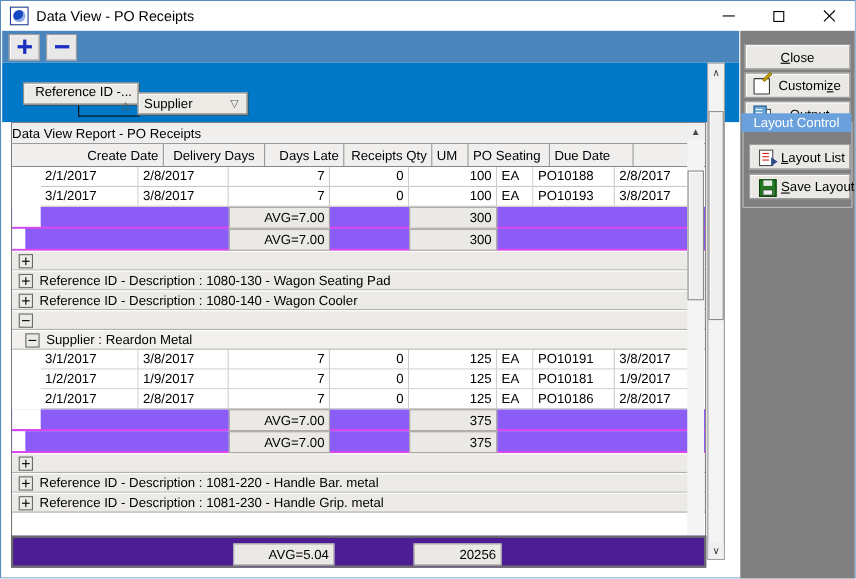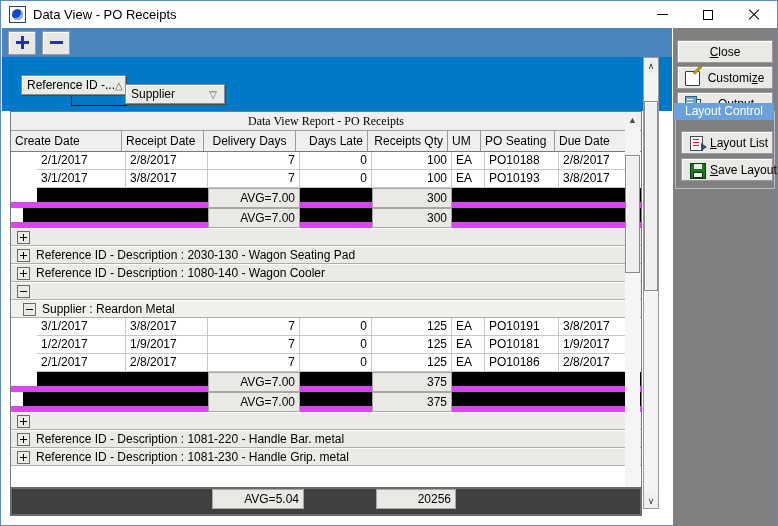--- a/index.html
+++ b/index.html
@@ -47,47 +47,47 @@
 
   
   .grouppanel{position:absolute;left:1px;top:56px;width:670px;height:54px;
     background:#0078c8;}
   .gp-inner{position:absolute;left:9px;top:5px;right:26px;bottom:0;}
   .gbox{position:absolute;background:#eceae4;border:1px solid #8a8a8a;
     box-shadow:inset 1px 1px 0 #ffffff, 1px 1px 0 #4a4a4a;
     height:20px;display:flex;align-items:center;box-sizing:border-box;}
   .gbox .lbl{padding-left:5px;font-size:12px;color:#000;white-space:nowrap;}
   .gbox .arr{margin-left:auto;margin-right:7px;font-size:10px;color:#5a5a5a;}
-  #gbox1{left:10px;top:13px;width:105px;}
+  #gbox1{left:10px;top:13px;width:105px;flex-direction:column;}
   #gbox2{left:114px;top:22px;width:100px;}
   .gconn{position:absolute;left:60px;top:33px;width:55px;height:10px;
     border-left:1px solid #0a0a0a;border-bottom:1px solid #0a0a0a;}
 
   
   .gridwrap{position:absolute;left:9px;top:110px;width:632px;height:398px;
     border:1px solid #7a7a7a;background:#ffffff;overflow:hidden;box-sizing:border-box;}
-  .reporthdr{height:19px;line-height:19px;text-align:center;font-size:12px;
-    background:#f0efed;border-bottom:1px solid #9a9a9a;box-sizing:border-box;font-family:Liberation Serif, serif;}
+  .reporthdr{height:19px;line-height:19px;text-align:left;font-size:12px;
+    background:#f0efed;border-bottom:1px solid #9a9a9a;box-sizing:border-box;}
   .colhdr{display:flex;height:21px;background:#f0efed;
     border-bottom:1px solid #7a7a7a;box-sizing:border-box;}
   .colhdr .ch{border-right:1px solid #9a9a9a;box-sizing:border-box;
     height:20px;line-height:20px;font-size:12px;padding:0 4px;overflow:hidden;
     white-space:nowrap;}
   .ch.r{text-align:right;}
   .body{position:relative;background:#ffffff;}
 
   .row{display:flex;height:18px;box-sizing:border-box;}
   .cell{border-right:1px solid #c8c8c8;border-bottom:1px solid #c8c8c8;
     box-sizing:border-box;height:18px;line-height:17px;font-size:12px;
     padding:0 4px;overflow:hidden;white-space:nowrap;background:#ffffff;}
   .cell.r{text-align:right;}
   .indent{flex:none;background:#ffffff;border-bottom:1px solid #ffffff;}
 
-  .sumrow{display:flex;height:20px;box-sizing:border-box;background:#000000;
-    border-bottom:6px solid #d946ef;}
+  .sumrow{display:flex;height:20px;box-sizing:border-box;background:#8b5cf6;
+    border-bottom:2px solid #d946ef;}
   .sumrow .s{box-sizing:border-box;height:20px;line-height:18px;font-size:12px;
     padding:0 4px;white-space:nowrap;overflow:hidden;}
   .sumrow .s.box{background:#ebe9e5;border:1px solid #a8a6a2;text-align:right;}
   .sumrow .s.blank{background:transparent;}
 
   .grouprow{display:flex;align-items:center;height:18px;background:#eceae6;
     border-bottom:1px solid #b0aeaa;border-top:1px solid #ffffff;box-sizing:border-box;}
   .exp{width:13px;height:13px;background:#eceae6;border:1px solid #6a6a6a;
     box-sizing:border-box;position:relative;flex:none;margin-left:6px;margin-right:6px;}
   .exp:before{content:"";position:absolute;left:2px;top:5px;width:7px;height:1px;background:#000;}
@@ -111,22 +111,22 @@
   .os-up,.os-dn{position:absolute;left:0;width:14px;height:15px;
     background:#efefef;display:flex;align-items:center;justify-content:center;
     color:#3a3a3a;font-size:9px;}
   .os-up{top:0;} .os-dn{bottom:0;}
   .os-thumb{position:absolute;left:0;top:43px;width:14px;height:190px;
     background:#efefef;border:1px solid #8a8a8a;box-sizing:border-box;
     box-shadow:inset 1px 1px 0 #ffffff;}
 
   
   .grandtotal{position:absolute;left:9px;top:486px;width:632px;height:29px;
-    background:#404040;border:2px solid #6a6a6a;box-sizing:border-box;
-    display:flex;align-items:flex-start;}
+    background:#4c1d95;border:2px solid #6a6a6a;box-sizing:border-box;
+    display:flex;align-items:flex-end;}
   .gt-cell{height:20px;line-height:18px;font-size:12px;box-sizing:border-box;
     padding:0 4px;white-space:nowrap;}
   .gt-cell.box{background:#ebe9e5;border:1px solid #a8a6a2;text-align:right;}
 
   
   .sidebar{position:absolute;left:672px;top:27px;width:104px;height:498px;
     background:#808080;}
   .sbtn{position:absolute;left:4px;width:96px;height:23px;background:#ebe9e5;
     border:1px solid #9a9a9a;box-shadow:inset 1px 1px 0 #ffffff;
     box-sizing:border-box;display:flex;align-items:center;font-size:12px;color:#000;}
@@ -209,22 +209,21 @@
       <div class="gbox" id="gbox2">
         <span class="lbl">Supplier</span>
         <span class="arr">▽</span>
       </div>
     </div>
   </div>
 
   <div class="gridwrap">
     <div class="reporthdr">Data View Report - PO Receipts</div>
     <div class="colhdr" id="col-header">
-        <div class="ch" style="width: 111px; flex: 0 0 auto;">Create Date</div>
-        <div class="ch" style="width: 82px; flex: 0 0 auto;">Receipt Date</div>
+        <div class="ch" style="width: 138px; flex: 0 0 auto; text-align: right;">Create Date</div>
         <div class="ch r" style="width: 92px; flex: 0 0 auto; text-align: center;">Delivery Days</div>
         <div class="ch r" style="width: 72px; flex: 0 0 auto;">Days Late</div>
         <div class="ch r" style="width: 80px; flex: 0 0 auto;">Receipts Qty</div>
         <div class="ch" style="width: 33px; flex: 0 0 auto;">UM</div>
         <div class="ch" style="width: 74px; flex: 0 0 auto;">PO Seating</div>
         <div class="ch" style="width: 76px; flex: 0 0 auto;">Due Date</div>
       </div>
     <div class="body" id="grid-body">
         <div class="row">
           <div class="indent" style="width: 26px;"></div>
@@ -262,21 +261,21 @@
           <div class="s box" style="width: 92px; flex: 0 0 auto;">AVG=7.00</div>
           <div class="s blank" style="width: 72px; flex: 0 0 auto;"></div>
           <div class="s box" style="width: 80px; flex: 0 0 auto;">300</div>
           <div class="s blank" style="width: 183px; flex: 0 0 auto;"></div>
         </div>
         <div class="grouprow">
           <span class="exp plus"></span>
         </div>
         <div class="grouprow">
           <span class="exp plus"></span>
-          <span class="grouplabel">Reference ID - Description : 2030-130 - Wagon Seating Pad</span>
+          <span class="grouplabel">Reference ID - Description : 1080-130 - Wagon Seating Pad</span>
         </div>
         <div class="grouprow">
           <span class="exp plus"></span>
           <span class="grouplabel">Reference ID - Description : 1080-140 - Wagon Cooler</span>
         </div>
         <div class="grouprow">
           <span class="exp"></span>
         </div>
         <div class="grouprow lvl2" style="padding-left: 12px;">
           <span class="exp" style="margin-left: 0px;"></span>

